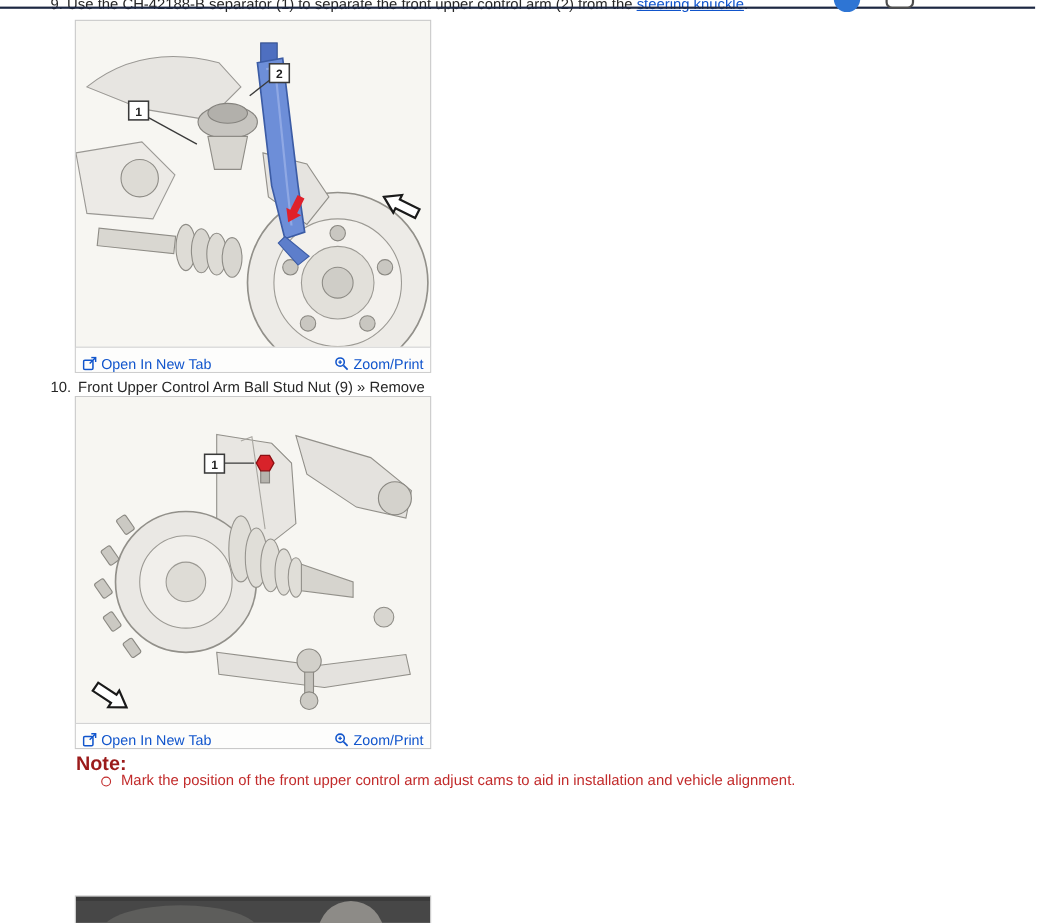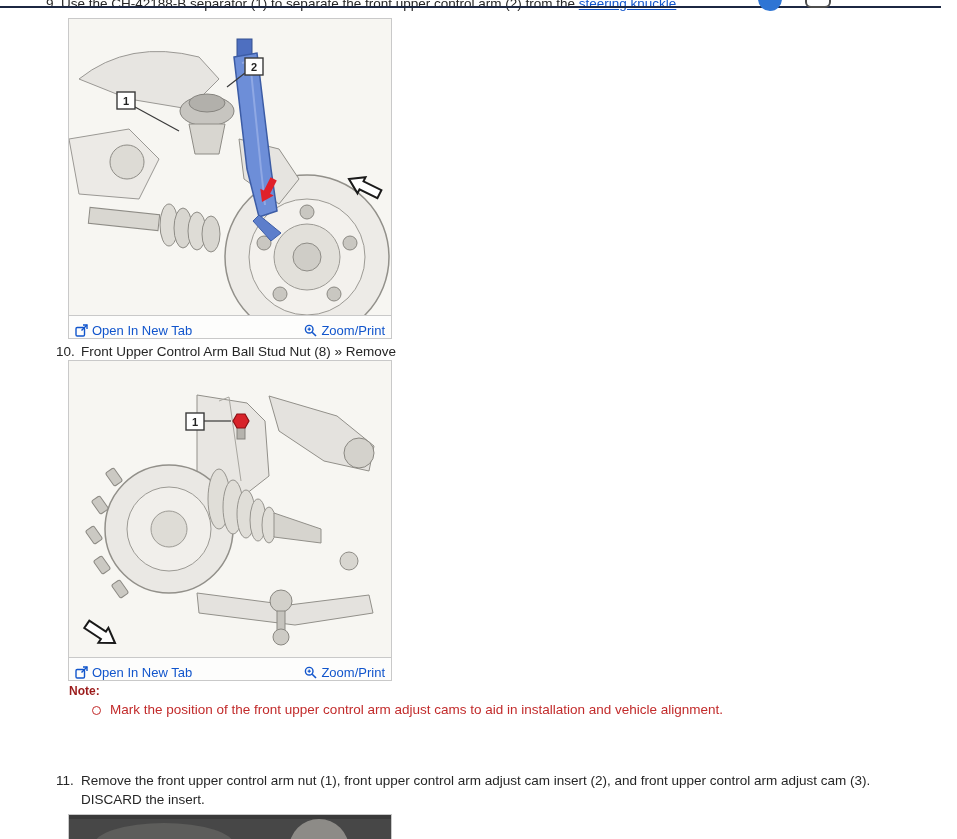--- a/index.html
+++ b/index.html
@@ -19,27 +19,27 @@
     border-radius:6px;background:#fff;z-index:4;box-sizing:border-box;}
   
   .figure{position:absolute;left:68px;width:324px;border:1px solid #c9c9c9;background:#fff;box-sizing:border-box;}
   .fig1{top:18px;} .fig2{top:360px;} .fig3{top:814px;}
   .fig-img{display:block;line-height:0;}
   .fig-bar{display:flex;justify-content:space-between;align-items:flex-end;height:22px;
     border-top:1px solid #c9c9c9;background:#fdfdfc;padding:0 6px;}
   .fig-link{display:flex;align-items:center;gap:4px;color:#1155cc;font-size:13px;cursor:pointer;text-decoration:none;}
   .fig-link svg{flex:none;}
   
-  .steprow{position:absolute;left:46px;display:flex;gap:2px;font-size:13.5px;line-height:19px;justify-content:flex-end;}
+  .steprow{position:absolute;left:46px;display:flex;gap:2px;font-size:13.5px;line-height:19px;}
   .step10{top:342px;width:880px;}
   .step11{top:771px;width:880px;}
   .num{width:23px;flex:none;}
   .steptext{flex:1;max-width:845px;}
   
-  .note-label{position:absolute;left:69px;top:684px;font-size:12px;font-weight:bold;color:#9b1b1b;}
+  .note-label{position:absolute;left:69px;top:684px;font-size:18px;font-weight:bold;color:#9b1b1b;}
   .bullets{position:absolute;left:92px;top:700px;width:824px;}
   .bullet{display:flex;gap:9px;color:#c22b2b;font-size:13.5px;line-height:20px;}
   .bullet .dot{width:7px;height:7px;border:1.5px solid #c22b2b;border-radius:50%;margin-top:6px;flex:none;background:transparent;}
   
   .scrollbar{position:absolute;right:0;top:0;width:15px;height:839px;background:#f1f1f1;
     border-left:1px solid #dcdcdc;z-index:5;box-sizing:border-box;}
   .thumb{position:absolute;left:2px;top:96px;width:10px;height:118px;background:#828282;border-radius:1px;}
 </style>
 </head>
 <body>
@@ -114,21 +114,21 @@
           <line x1="5.2" y1="3.6" x2="5.2" y2="6.8" stroke="#1155cc" stroke-width="1.2"></line>
           <line x1="3.6" y1="5.2" x2="6.8" y2="5.2" stroke="#1155cc" stroke-width="1.2"></line>
         </svg>
         <span>Zoom/Print</span>
       </a>
     </div>
   </div>
 
   <div class="steprow step10">
     <span class="num">10.</span>
-    <span class="steptext">Front Upper Control Arm Ball Stud Nut (8) » Remove</span>
+    <span class="steptext">Front Upper Control Arm Ball Stud Nut (9) » Remove</span>
   </div>
 
   <div class="figure fig2">
     <div class="fig-img">
       <svg width="322" height="296" viewBox="0 0 322 296" xmlns="http://www.w3.org/2000/svg">
         <rect width="322" height="296" fill="#f7f6f2"></rect>
         <path d="M200,35 L268,55 L305,85 L300,110 L255,100 L210,70 Z" fill="#e4e2de" stroke="#92908a"></path>
         <circle cx="290" cy="92" r="15" fill="#d4d2cc" stroke="#8a8882"></circle>
         <path d="M128,34 L178,42 L196,60 L200,115 L168,140 L128,112 Z" fill="#e8e6e2" stroke="#92908a"></path>
         <path d="M150,40 L160,36 L172,120" fill="none" stroke="#a8a6a0"></path>
@@ -188,24 +188,20 @@
   </div>
 
   <div class="note-label">Note:</div>
   <div class="bullets">
     <div class="bullet">
       <span class="dot"></span>
       <span>Mark the position of the front upper control arm adjust cams to aid in installation and vehicle alignment.</span>
     </div>
   </div>
 
-  <div class="steprow step11">
-    <span class="num">11.</span>
-    <span class="steptext">Remove the front upper control arm nut (1), front upper control arm adjust cam insert (2), and front upper control arm adjust cam (3). DISCARD the insert.</span>
-  </div>
 
   <div class="figure fig3">
     <div class="fig-img">
       <svg width="322" height="24" viewBox="0 0 322 24" xmlns="http://www.w3.org/2000/svg">
         <rect width="322" height="24" fill="#474747"></rect>
         <ellipse cx="95" cy="30" rx="70" ry="22" fill="#5d5d5b"></ellipse>
         <circle cx="250" cy="34" r="30" fill="#8d8b87"></circle>
         <rect x="0" y="0" width="322" height="4" fill="#3a3a3a"></rect>
       </svg>
     </div>

